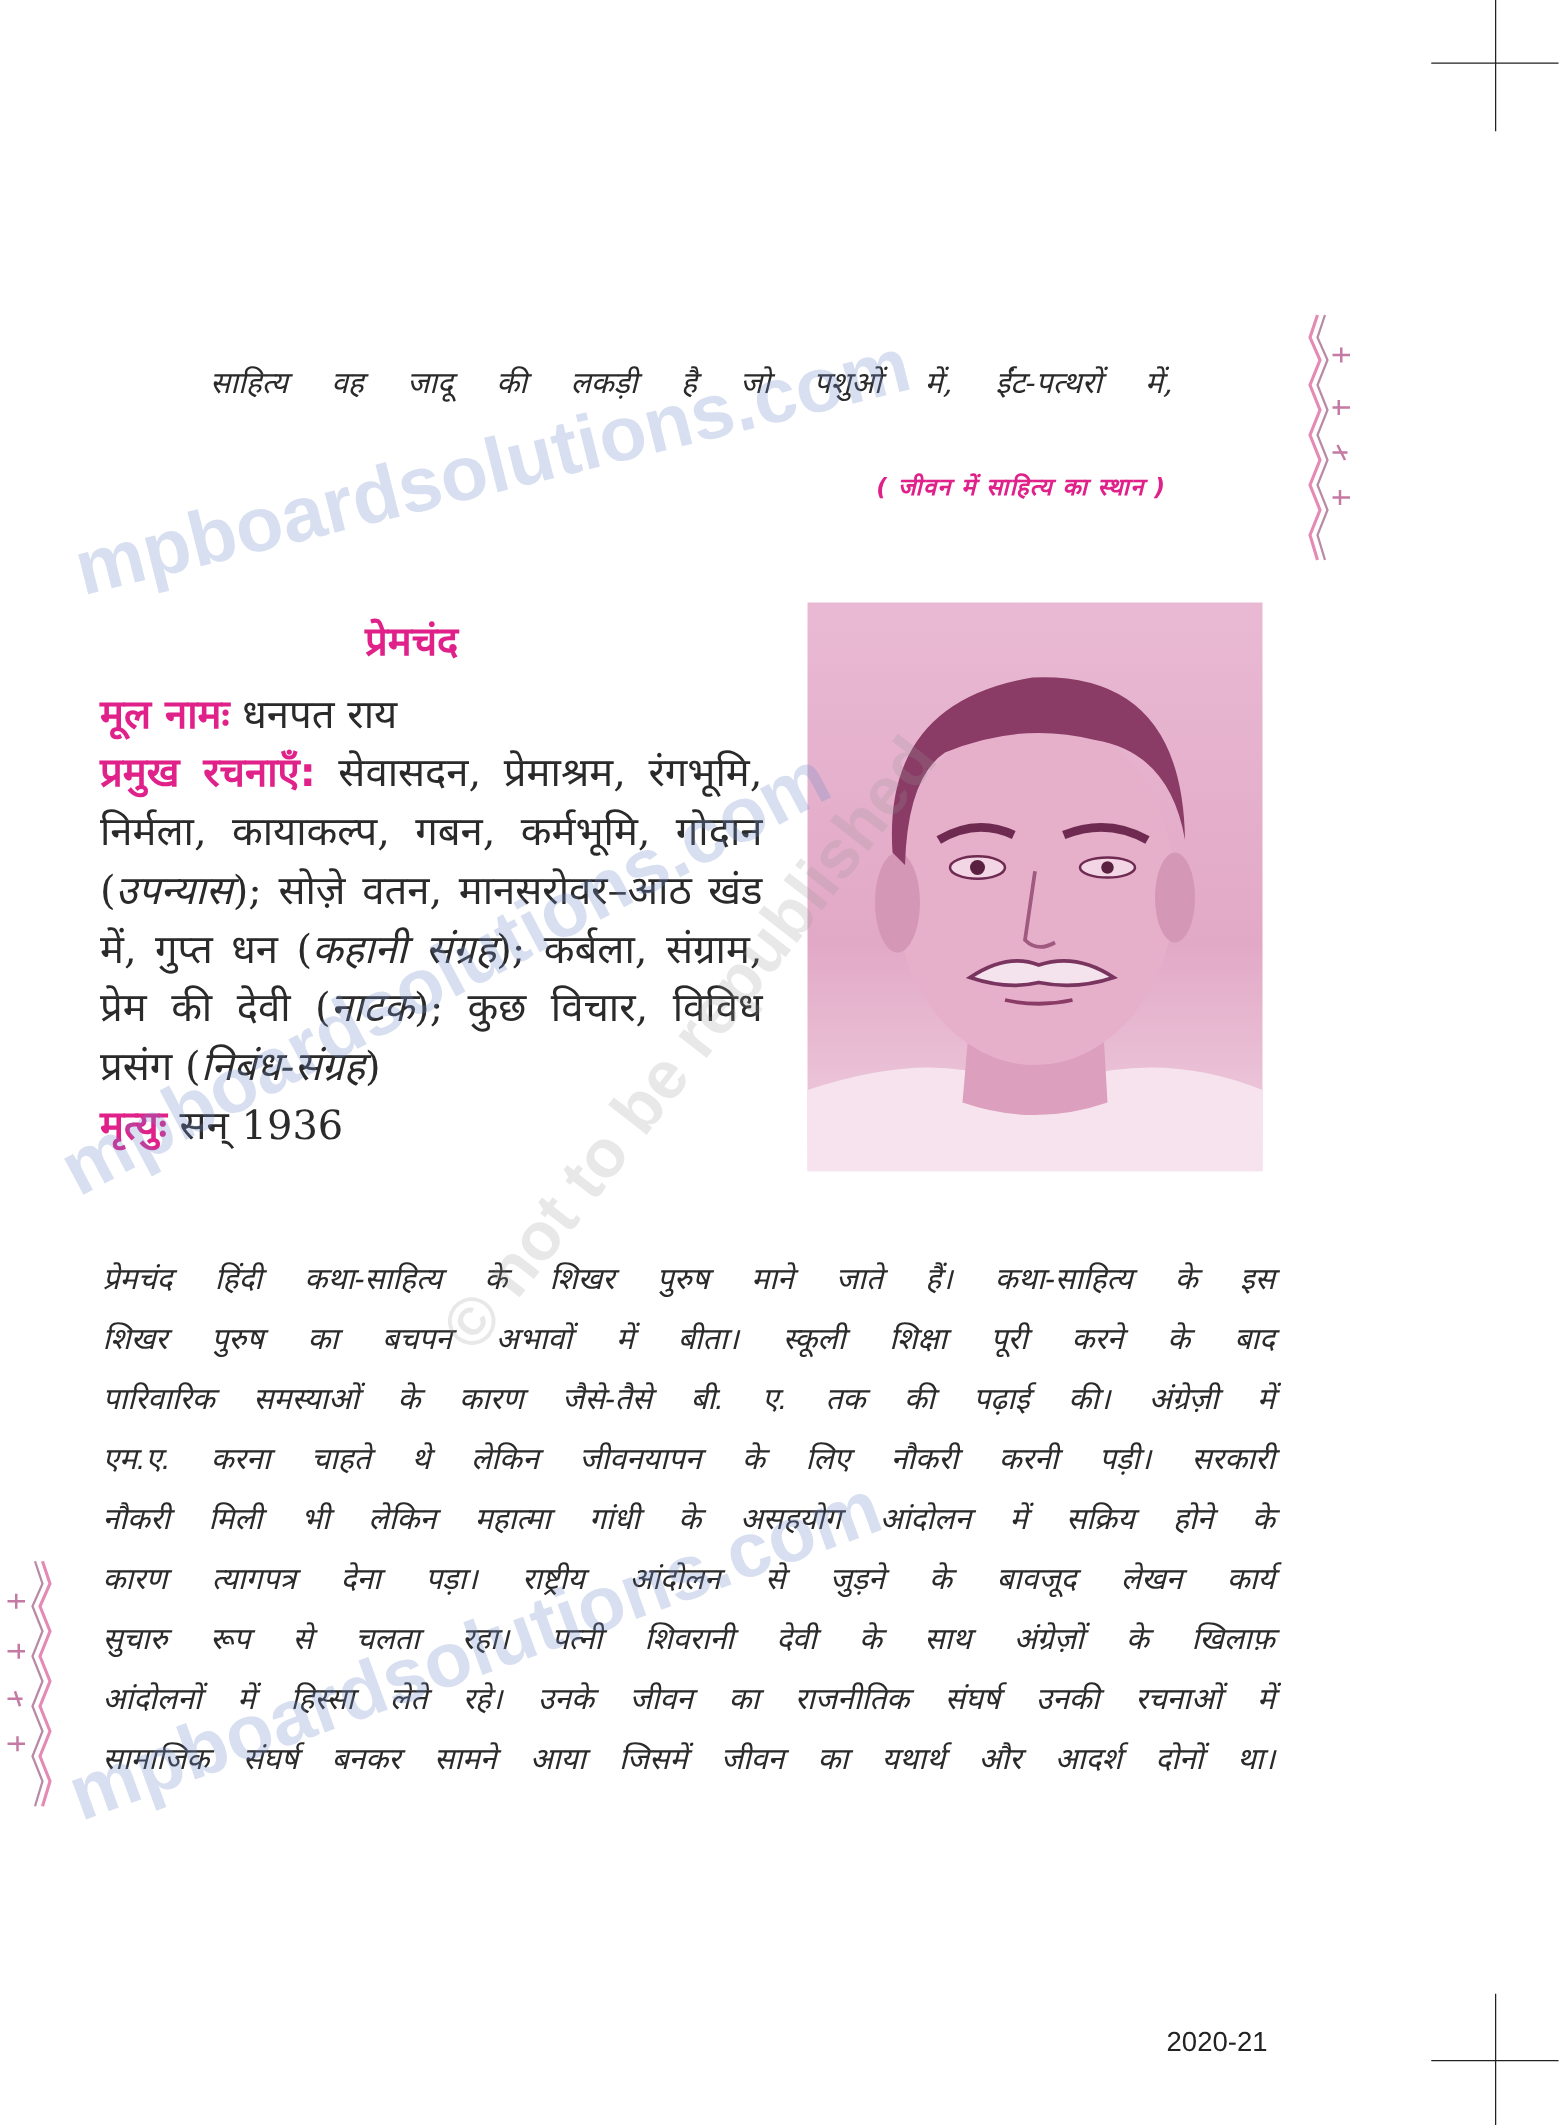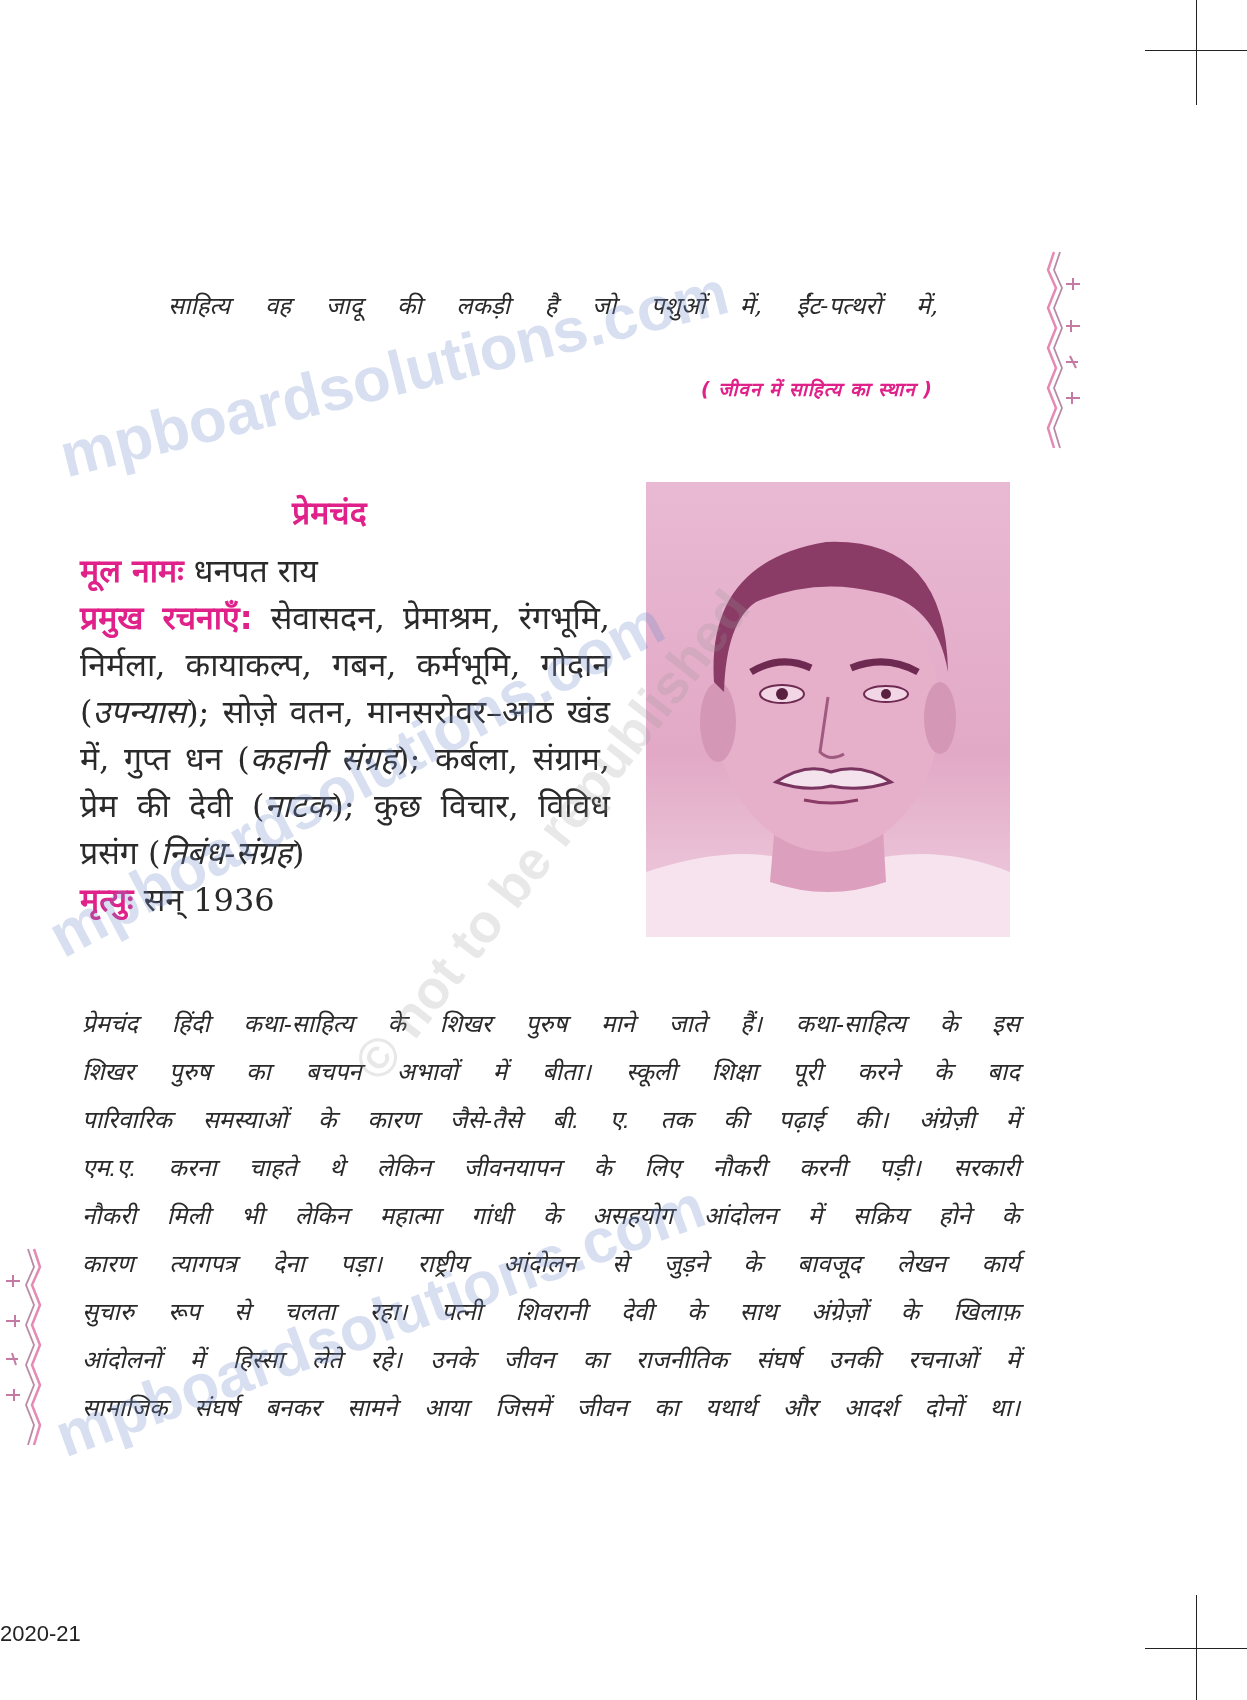--- a/index.html
+++ b/index.html
@@ -47,21 +47,21 @@
 
     .body-para {
       position: absolute; left: 82px; top: 1000px; width: 938px;
       font-family: Liberation Sans, sans-serif; font-style: italic; font-size: 24px;
       line-height: 48px; color: #2a2a2a;
     }
     .para-line { display: block; text-align: justify; text-align-last: justify; white-space: nowrap; }
     .para-line.last { text-align-last: justify; }
 
     .page-number {
-      position: absolute; left: 0; width: 1014px; top: 1621px; text-align: left;
+      position: absolute; left: 0; width: 1014px; top: 1621px; text-align: right;
       font-family: "Liberation Sans", sans-serif; font-size: 22px; color: #222;
     }
   </style>
 </head>
 <body>
 
 <div class="crop" style="left:1145px; top:50px; width:102px; height:1px;"></div>
 <div class="crop" style="left:1196px; top:0; width:1px; height:105px;"></div>
 <div class="crop" style="left:1145px; top:1648px; width:102px; height:1px;"></div>
 <div class="crop" style="left:1196px; top:1595px; width:1px; height:105px;"></div>

